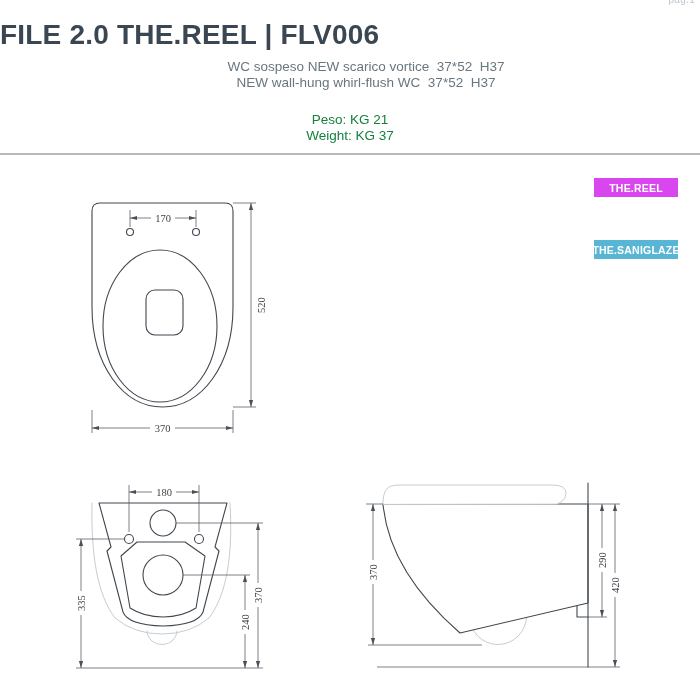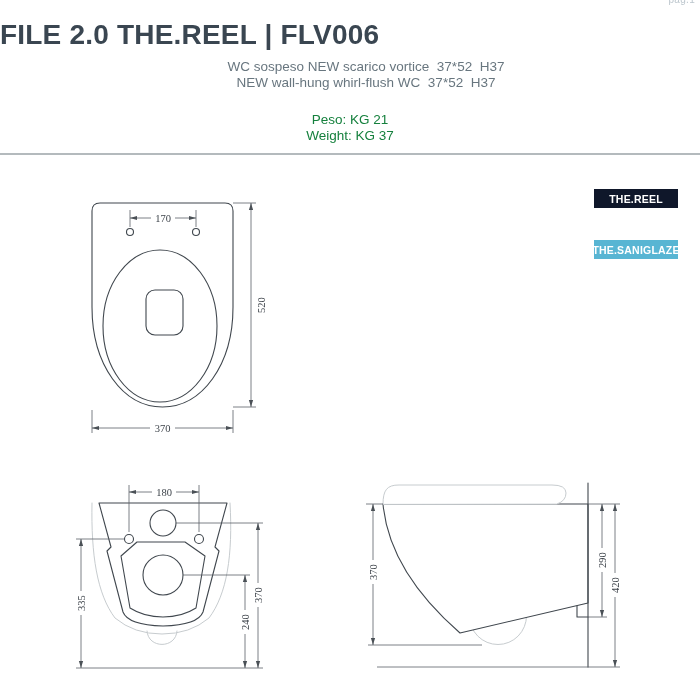--- a/index.html
+++ b/index.html
@@ -31,21 +31,21 @@
   }
   .divider{
     position:absolute;top:153px;left:0;width:700px;height:2px;
     background:#b4babd;
   }
   .badge{
     position:absolute;right:22px;width:84px;height:19px;
     display:flex;align-items:center;justify-content:center;
     color:#ffffff;font-size:10.5px;font-weight:bold;letter-spacing:.2px;
   }
-  .badge-reel{top:189px;background:#0f172a;}
+  .badge-reel{top:178px;background:#d946ef;}
   .badge-saniglaze{top:212px;background:#58b5d3;margin-top:28px;}
   svg{position:absolute;overflow:visible;}
   .dark{stroke:#40474e;stroke-width:1.1;fill:none;stroke-linejoin:round;stroke-linecap:round;}
   .light{stroke:#c7cccf;stroke-width:1;fill:none;stroke-linejoin:round;stroke-linecap:round;}
   .dim line{stroke:#5b6167;stroke-width:0.8;}
   .dim polygon{fill:#4a5056;stroke:none;}
   .dim rect{fill:#ffffff;stroke:none;}
   .dimtext{
     font-family:"Liberation Serif","DejaVu Serif",serif;
     font-size:10.5px;fill:#3d434a;stroke:none;

